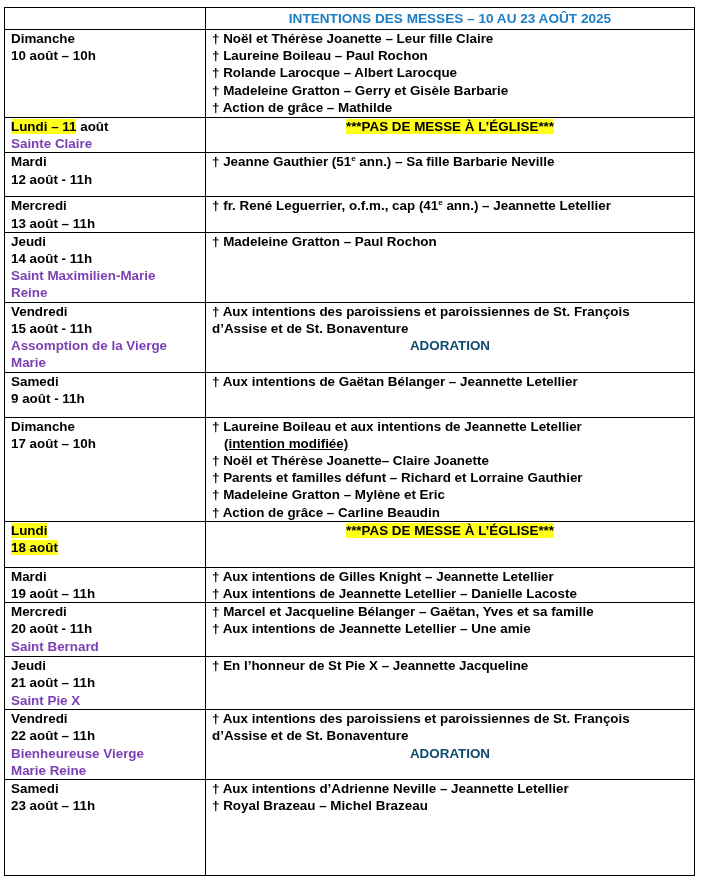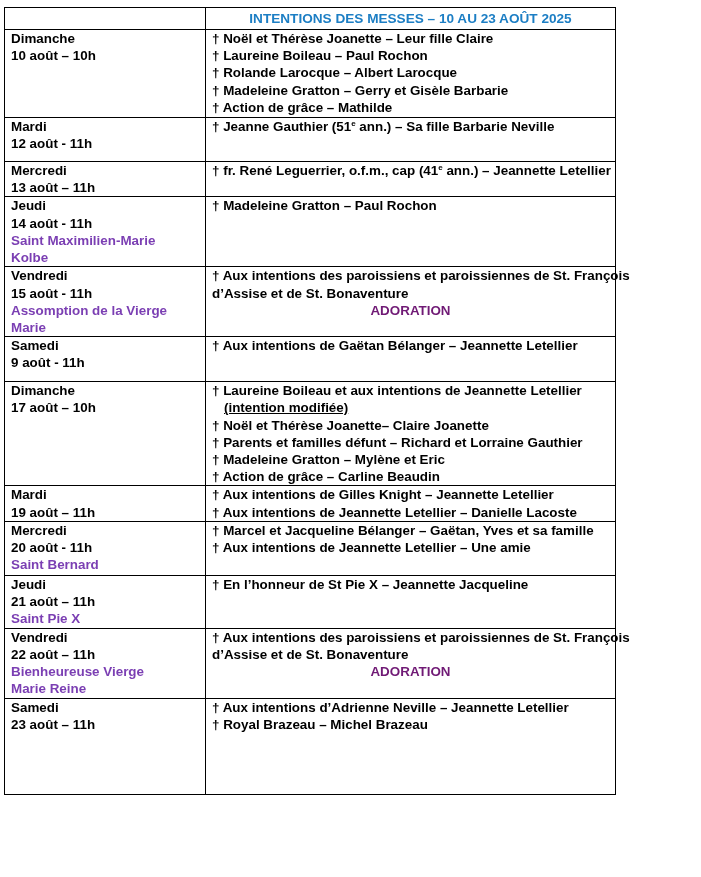--- a/index.html
+++ b/index.html
@@ -1,25 +1,25 @@
 <!DOCTYPE html>
 <html><head>
 <meta charset="utf-8">
 <style>
   html, body { margin: 0; padding: 0; background: #ffffff; }
   body { width: 701px; height: 877px; position: relative; overflow: hidden;
          font-family: "Liberation Sans", sans-serif; font-weight: bold; font-size: 13.4px; color: #000; }
-  table.schedule { position: absolute; left: 4px; top: 7px; width: 612px; border-collapse: collapse; table-layout: fixed; }
+  table.schedule { position: absolute; left: 4px; top: 7px; width: 691px; border-collapse: collapse; table-layout: fixed; }
   table.schedule td { border: 1.3px solid #000; vertical-align: top; padding: 0 6px; line-height: 17.2px; }
   td.day { width: 188px; }
   .title { color: #1c7ec4; text-align: center; font-size: 13.6px; }
   .saint { color: #7b3fb3; }
   .hl { background: #ffff1a; }
   .center { text-align: center; }
-  .adoration { color: #701a75; text-align: center; }
+  .adoration { color: #0c4a6e; text-align: center; }
   .indent { padding-left: 12px; text-decoration: underline; }
   .line { display: block; white-space: nowrap; }
   sup { font-size: 8px; line-height: 0; vertical-align: 5px; }
 </style>
 </head>
 <body>
 
 <table class="schedule">
 
   <tbody>
@@ -35,20 +35,29 @@
     </td>
     <td>
       <span class="line">† Noël et Thérèse Joanette – Leur fille Claire</span>
       <span class="line">† Laureine Boileau – Paul Rochon</span>
       <span class="line">† Rolande Larocque – Albert Larocque</span>
       <span class="line">† Madeleine Gratton – Gerry et Gisèle Barbarie</span>
       <span class="line">† Action de grâce – Mathilde</span>
     </td>
   </tr>
 
+  <tr style="height:34px">
+    <td class="day">
+      <span class="line"><span class="hl">Lundi – 11</span><span> août</span></span>
+      <span class="line saint">Sainte Claire</span>
+    </td>
+    <td class="center">
+      <span class="hl">***PAS DE MESSE À L’ÉGLISE***</span>
+    </td>
+  </tr>
 
   <tr style="height:44px">
     <td class="day">
       <span class="line">Mardi</span>
       <span class="line">12 août - 11h</span>
     </td>
     <td>
       <span class="line"><span>† Jeanne Gauthier (51</span><sup>e</sup><span> ann.) – Sa fille Barbarie Neville</span></span>
     </td>
   </tr>
@@ -61,21 +70,21 @@
     <td>
       <span class="line"><span>† fr. René Leguerrier, o.f.m., cap (41</span><sup>e</sup><span> ann.) – Jeannette Letellier</span></span>
     </td>
   </tr>
 
   <tr style="height:70px">
     <td class="day">
       <span class="line">Jeudi</span>
       <span class="line">14 août - 11h</span>
       <span class="line saint">Saint Maximilien-Marie</span>
-      <span class="line saint">Kolbe</span>
+      <span class="line saint">Reine</span>
     </td>
     <td>
       <span class="line">† Madeleine Gratton – Paul Rochon</span>
     </td>
   </tr>
 
   <tr style="height:69px">
     <td class="day">
       <span class="line">Vendredi</span>
       <span class="line">15 août - 11h</span>
@@ -107,20 +116,29 @@
     <td>
       <span class="line">† Laureine Boileau et aux intentions de Jeannette Letellier</span>
       <span class="line indent">(intention modifiée)</span>
       <span class="line">† Noël et Thérèse Joanette– Claire Joanette</span>
       <span class="line">† Parents et familles défunt – Richard et Lorraine Gauthier</span>
       <span class="line">† Madeleine Gratton – Mylène et Eric</span>
       <span class="line">† Action de grâce – Carline Beaudin</span>
     </td>
   </tr>
 
+  <tr style="height:46px">
+    <td class="day">
+      <span class="line"><span class="hl">Lundi</span></span>
+      <span class="line"><span class="hl">18 août</span></span>
+    </td>
+    <td class="center">
+      <span class="hl">***PAS DE MESSE À L’ÉGLISE***</span>
+    </td>
+  </tr>
 
   <tr style="height:35px">
     <td class="day">
       <span class="line">Mardi</span>
       <span class="line">19 août – 11h</span>
     </td>
     <td>
       <span class="line">† Aux intentions de Gilles Knight – Jeannette Letellier</span>
       <span class="line">† Aux intentions de Jeannette Letellier – Danielle Lacoste</span>
     </td>

